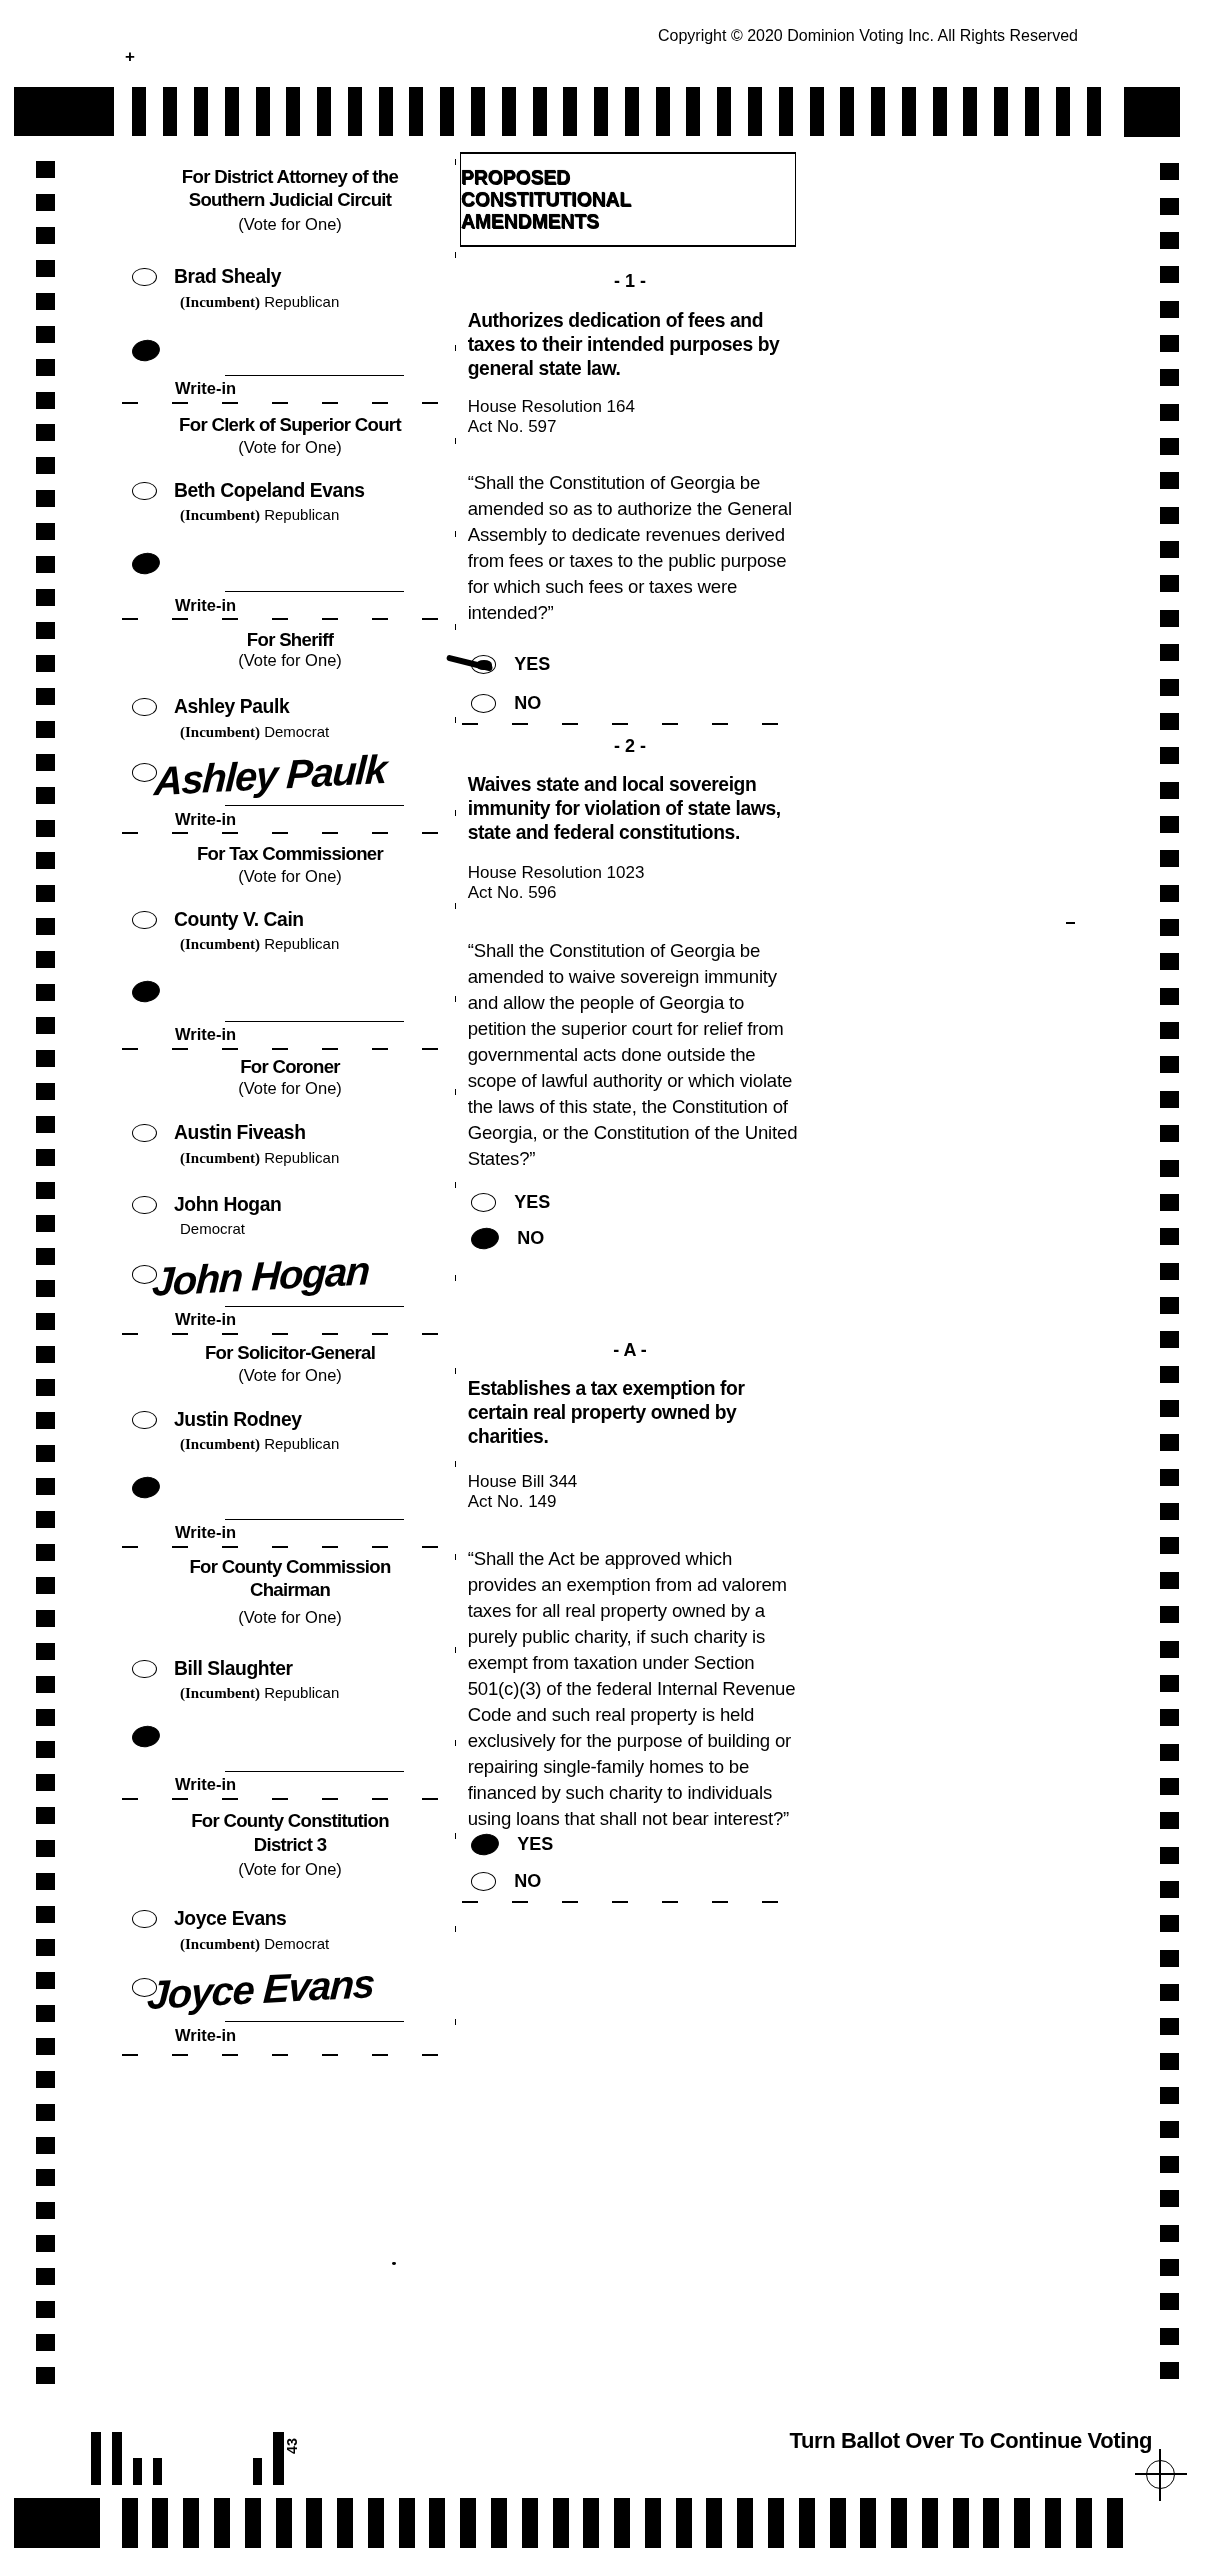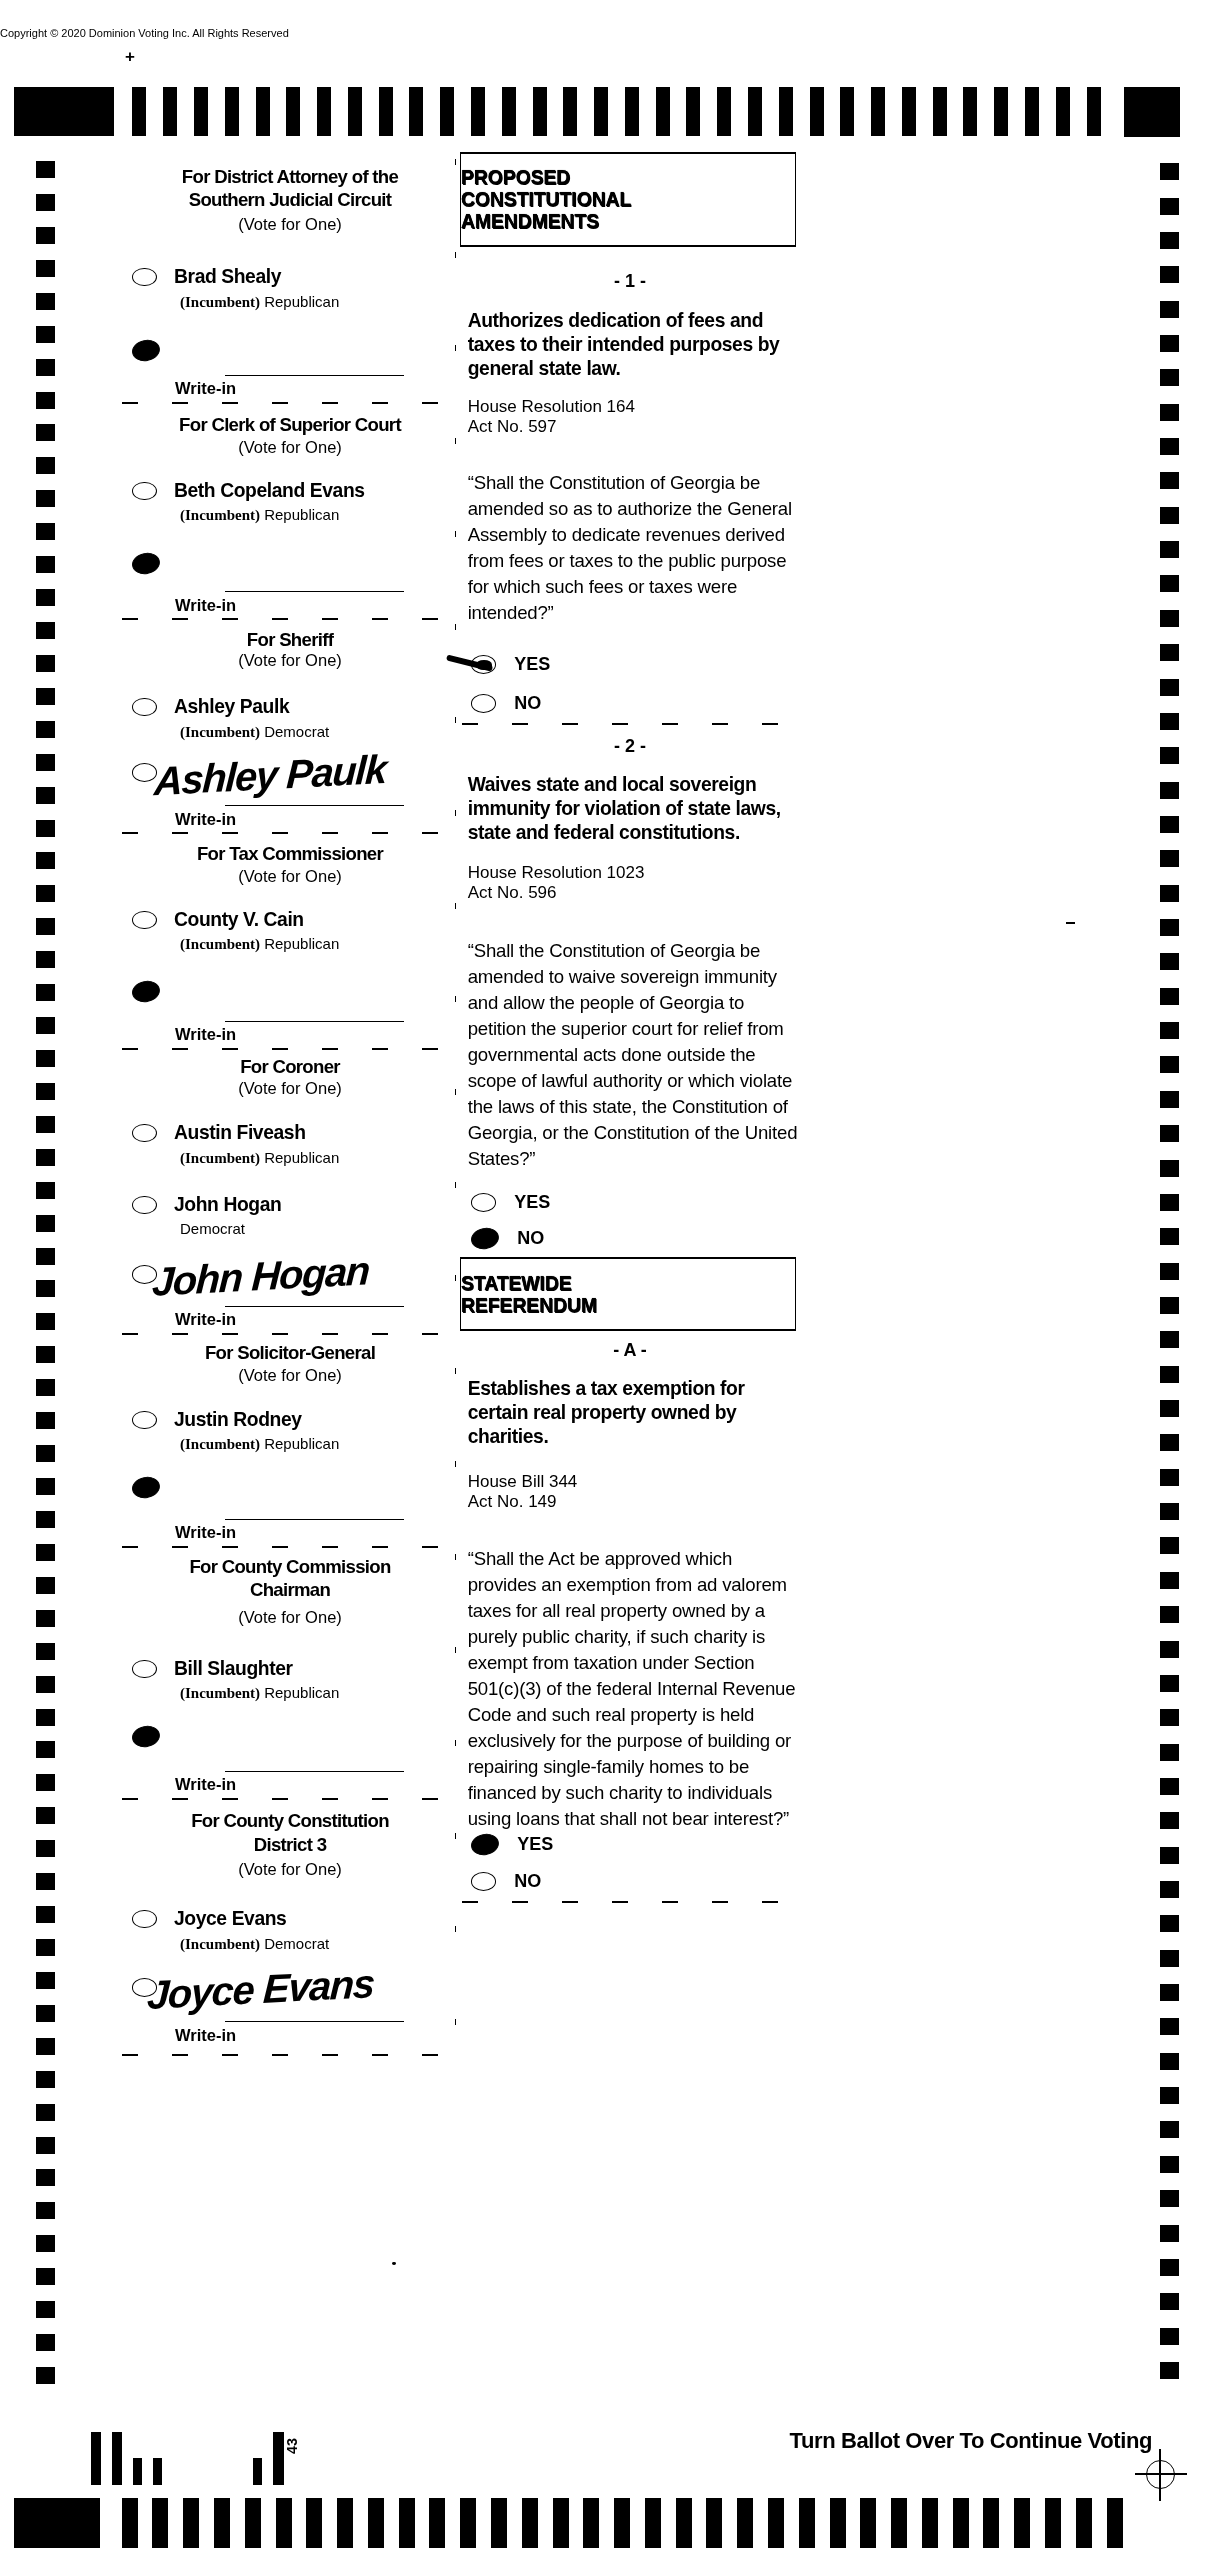--- a/index.html
+++ b/index.html
@@ -37,21 +37,21 @@
   .mref{font-size:17px;line-height:20px;}
   .mq{font-size:18.6px;line-height:26px;letter-spacing:-0.2px;}
   .opt{position:absolute;left:462px;display:flex;align-items:center;}
   .opt .oval{margin-left:8.6px;}
   .opt-label{font-weight:bold;font-size:18px;margin-left:18.6px;}
   .swipe{position:absolute;left:-15.7px;top:5.7px;width:47px;height:6.4px;background:#000;
          border-radius:3.6px;transform:rotate(14deg);}
   .blob{position:absolute;left:14.3px;top:6.4px;width:15.7px;height:9.3px;background:#000;border-radius:50%;}
   .vdiv{position:absolute;left:455px;top:159px;width:1.4px;height:1897px;
         background:repeating-linear-gradient(180deg,#000 0 5.7px,transparent 5.7px 93px);}
-  .copyright{position:absolute;left:0;top:27px;width:1078px;text-align:left;font-size:11px;}
+  .copyright{position:absolute;left:0;top:27px;width:1078px;text-align:right;font-size:16px;}
   .plus{position:absolute;left:125px;top:47px;font-size:17px;font-weight:bold;}
   .turnover{position:absolute;left:680px;top:2428px;width:472px;text-align:right;
             font-weight:bold;font-size:22px;letter-spacing:-0.4px;}
   .stub{position:absolute;left:284px;top:2438px;writing-mode:vertical-rl;
         transform:rotate(180deg);font-weight:bold;font-size:14.3px;}
   .crosshair{position:absolute;width:57px;height:57px;}
   .ch-c{position:absolute;left:13.6px;top:13.6px;width:27px;height:27px;border:1.4px solid #000;border-radius:50%;}
   .ch-h{position:absolute;left:2.9px;top:27px;width:52px;height:2.1px;background:#000;}
   .ch-v{position:absolute;left:27px;top:2.9px;width:2.1px;height:52px;background:#000;}
   .speck{position:absolute;background:#000;border-radius:50%;}
@@ -247,24 +247,20 @@
   <div class="rtext mq" style="top:938px">“Shall the Constitution of Georgia be amended to waive sovereign immunity and allow the people of Georgia to petition the superior court for relief from governmental acts done outside the scope of lawful authority or which violate the laws of this state, the Constitution of Georgia, or the Constitution of the United States?”</div>
   <div class="opt" style="top:1192px">
     <span class="oval"></span>
     <span class="opt-label">YES</span>
   </div>
   <div class="opt" style="top:1228px">
     <span class="oval filled"></span>
     <span class="opt-label">NO</span>
   </div>
 
-  <div class="boxhead" style="top:1257px;padding:13.6px 0 12px">
-    <div>STATEWIDE</div>
-    <div>REFERENDUM</div>
-  </div>
 
   <div class="mnum" style="top:1340px">- A -</div>
   <div class="rtext msum" style="top:1377px">Establishes a tax exemption for certain real property owned by charities.</div>
   <div class="rtext mref" style="top:1472px">House Bill 344</div>
   <div class="rtext mref" style="top:1492px">Act No. 149</div>
   <div class="rtext mq" style="top:1546px">“Shall the Act be approved which provides an exemption from ad valorem taxes for all real property owned by a purely public charity, if such charity is exempt from taxation under Section 501(c)(3) of the federal Internal Revenue Code and such real property is held exclusively for the purpose of building or repairing single-family homes to be financed by such charity to individuals using loans that shall not bear interest?”</div>
   <div class="opt" style="top:1834px">
     <span class="oval filled"></span>
     <span class="opt-label">YES</span>
   </div>

